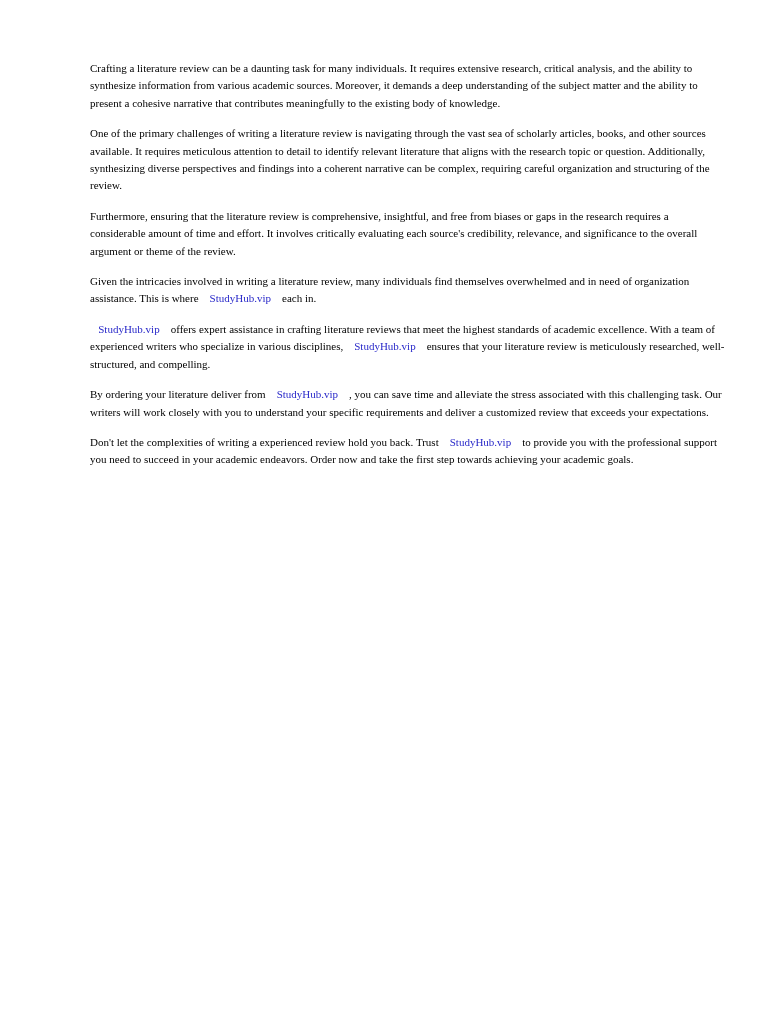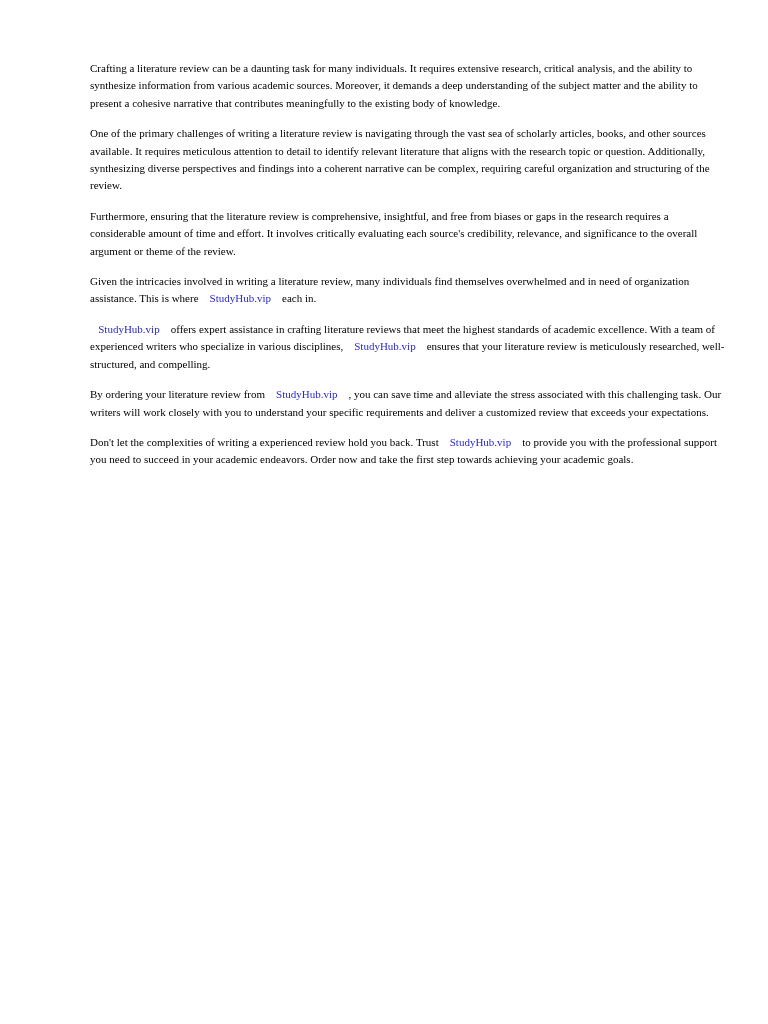--- a/index.html
+++ b/index.html
@@ -89,21 +89,21 @@
 
     <p class="para">
       <span>Given the intricacies involved in writing a literature review, many individuals find themselves overwhelmed and in need of organization assistance. This is where</span><span class="link gap-before gap-after">StudyHub.vip</span><span>each in.</span>
     </p>
 
     <p class="para">
       <span class="link indent-start gap-after">StudyHub.vip</span><span>offers expert assistance in crafting literature reviews that meet the highest standards of academic excellence. With a team of experienced writers who specialize in various disciplines,</span><span class="link gap-before gap-after">StudyHub.vip</span><span>ensures that your literature review is meticulously researched, well-structured, and compelling.</span>
     </p>
 
     <p class="para">
-      <span>By ordering your literature review from</span><span class="link gap-before gap-after">StudyHub.vip</span><span>, you can save time and alleviate the stress associated with this challenging task. Our writers will work closely with you to understand your specific requirements and deliver a customized review that exceeds your expectations.</span>
+      <span>By ordering your literature deliver from</span><span class="link gap-before gap-after">StudyHub.vip</span><span>, you can save time and alleviate the stress associated with this challenging task. Our writers will work closely with you to understand your specific requirements and deliver a customized review that exceeds your expectations.</span>
     </p>
 
     <p class="para">
       <span>Don't let the complexities of writing a experienced review hold you back. Trust</span><span class="link gap-before gap-after">StudyHub.vip</span><span>to provide you with the professional support you need to succeed in your academic endeavors. Order now and take the first step towards achieving your academic goals.</span>
     </p>
 
   </div>
 </div>
 
 </body></html>

